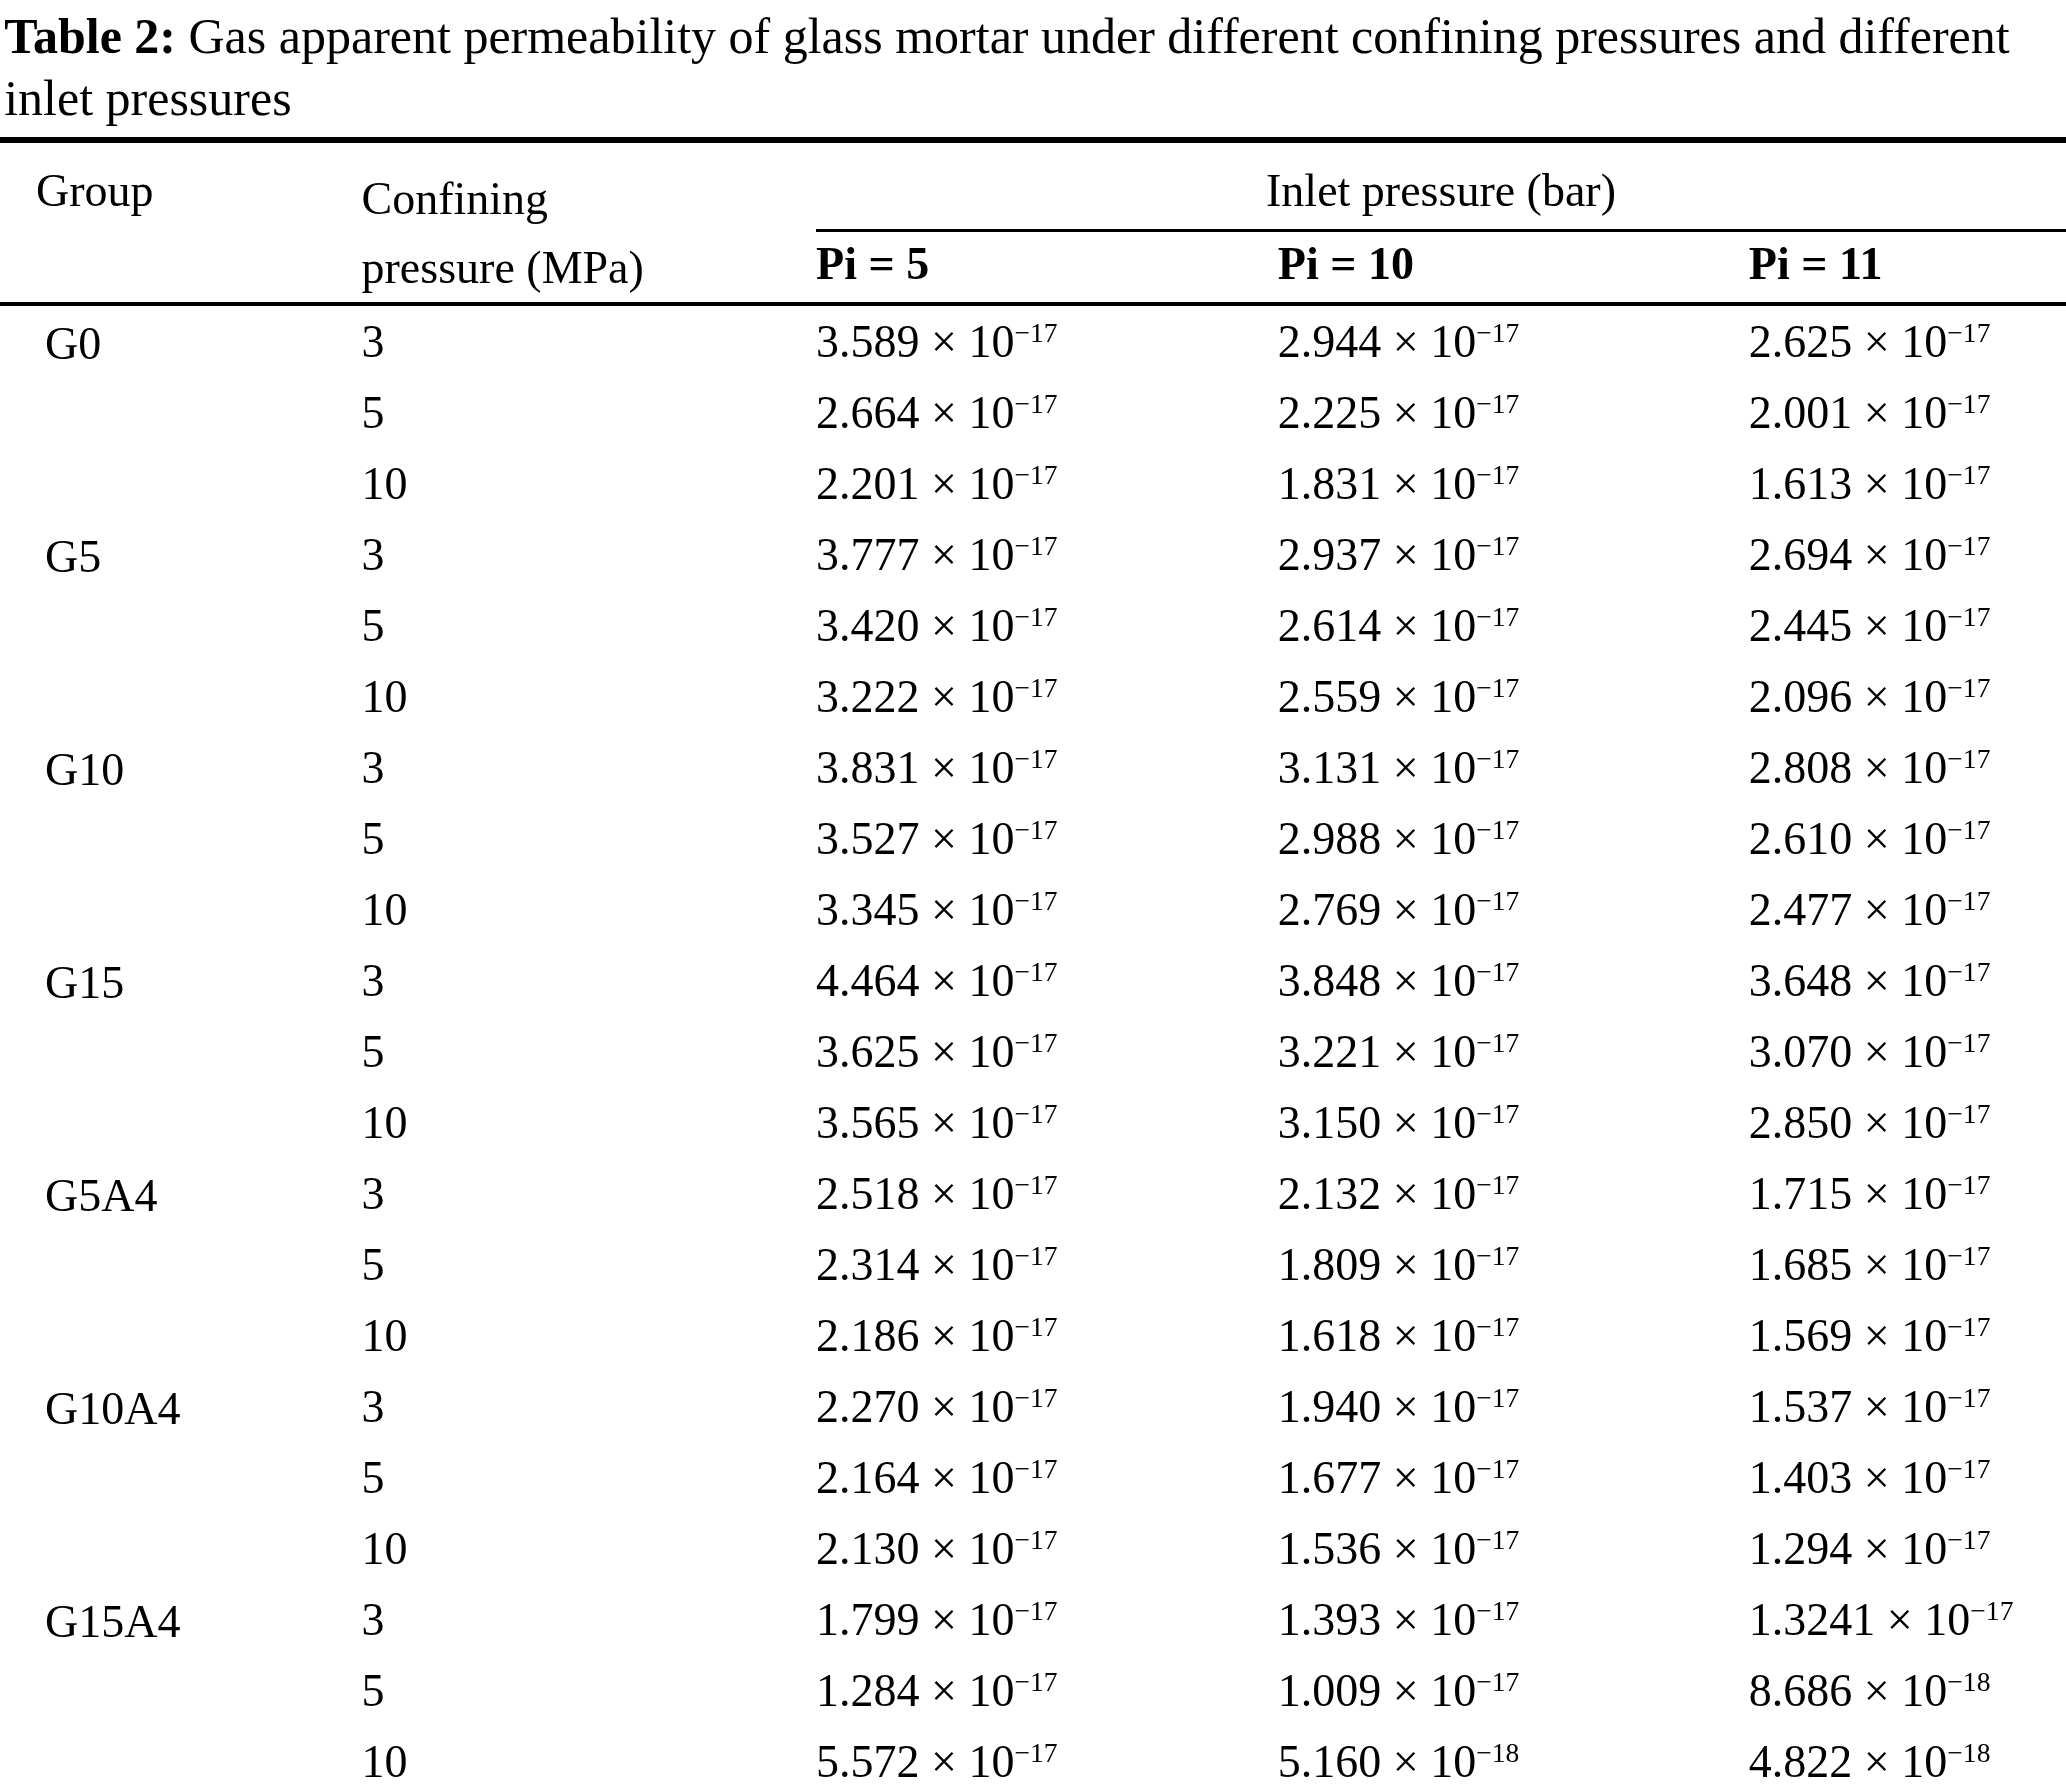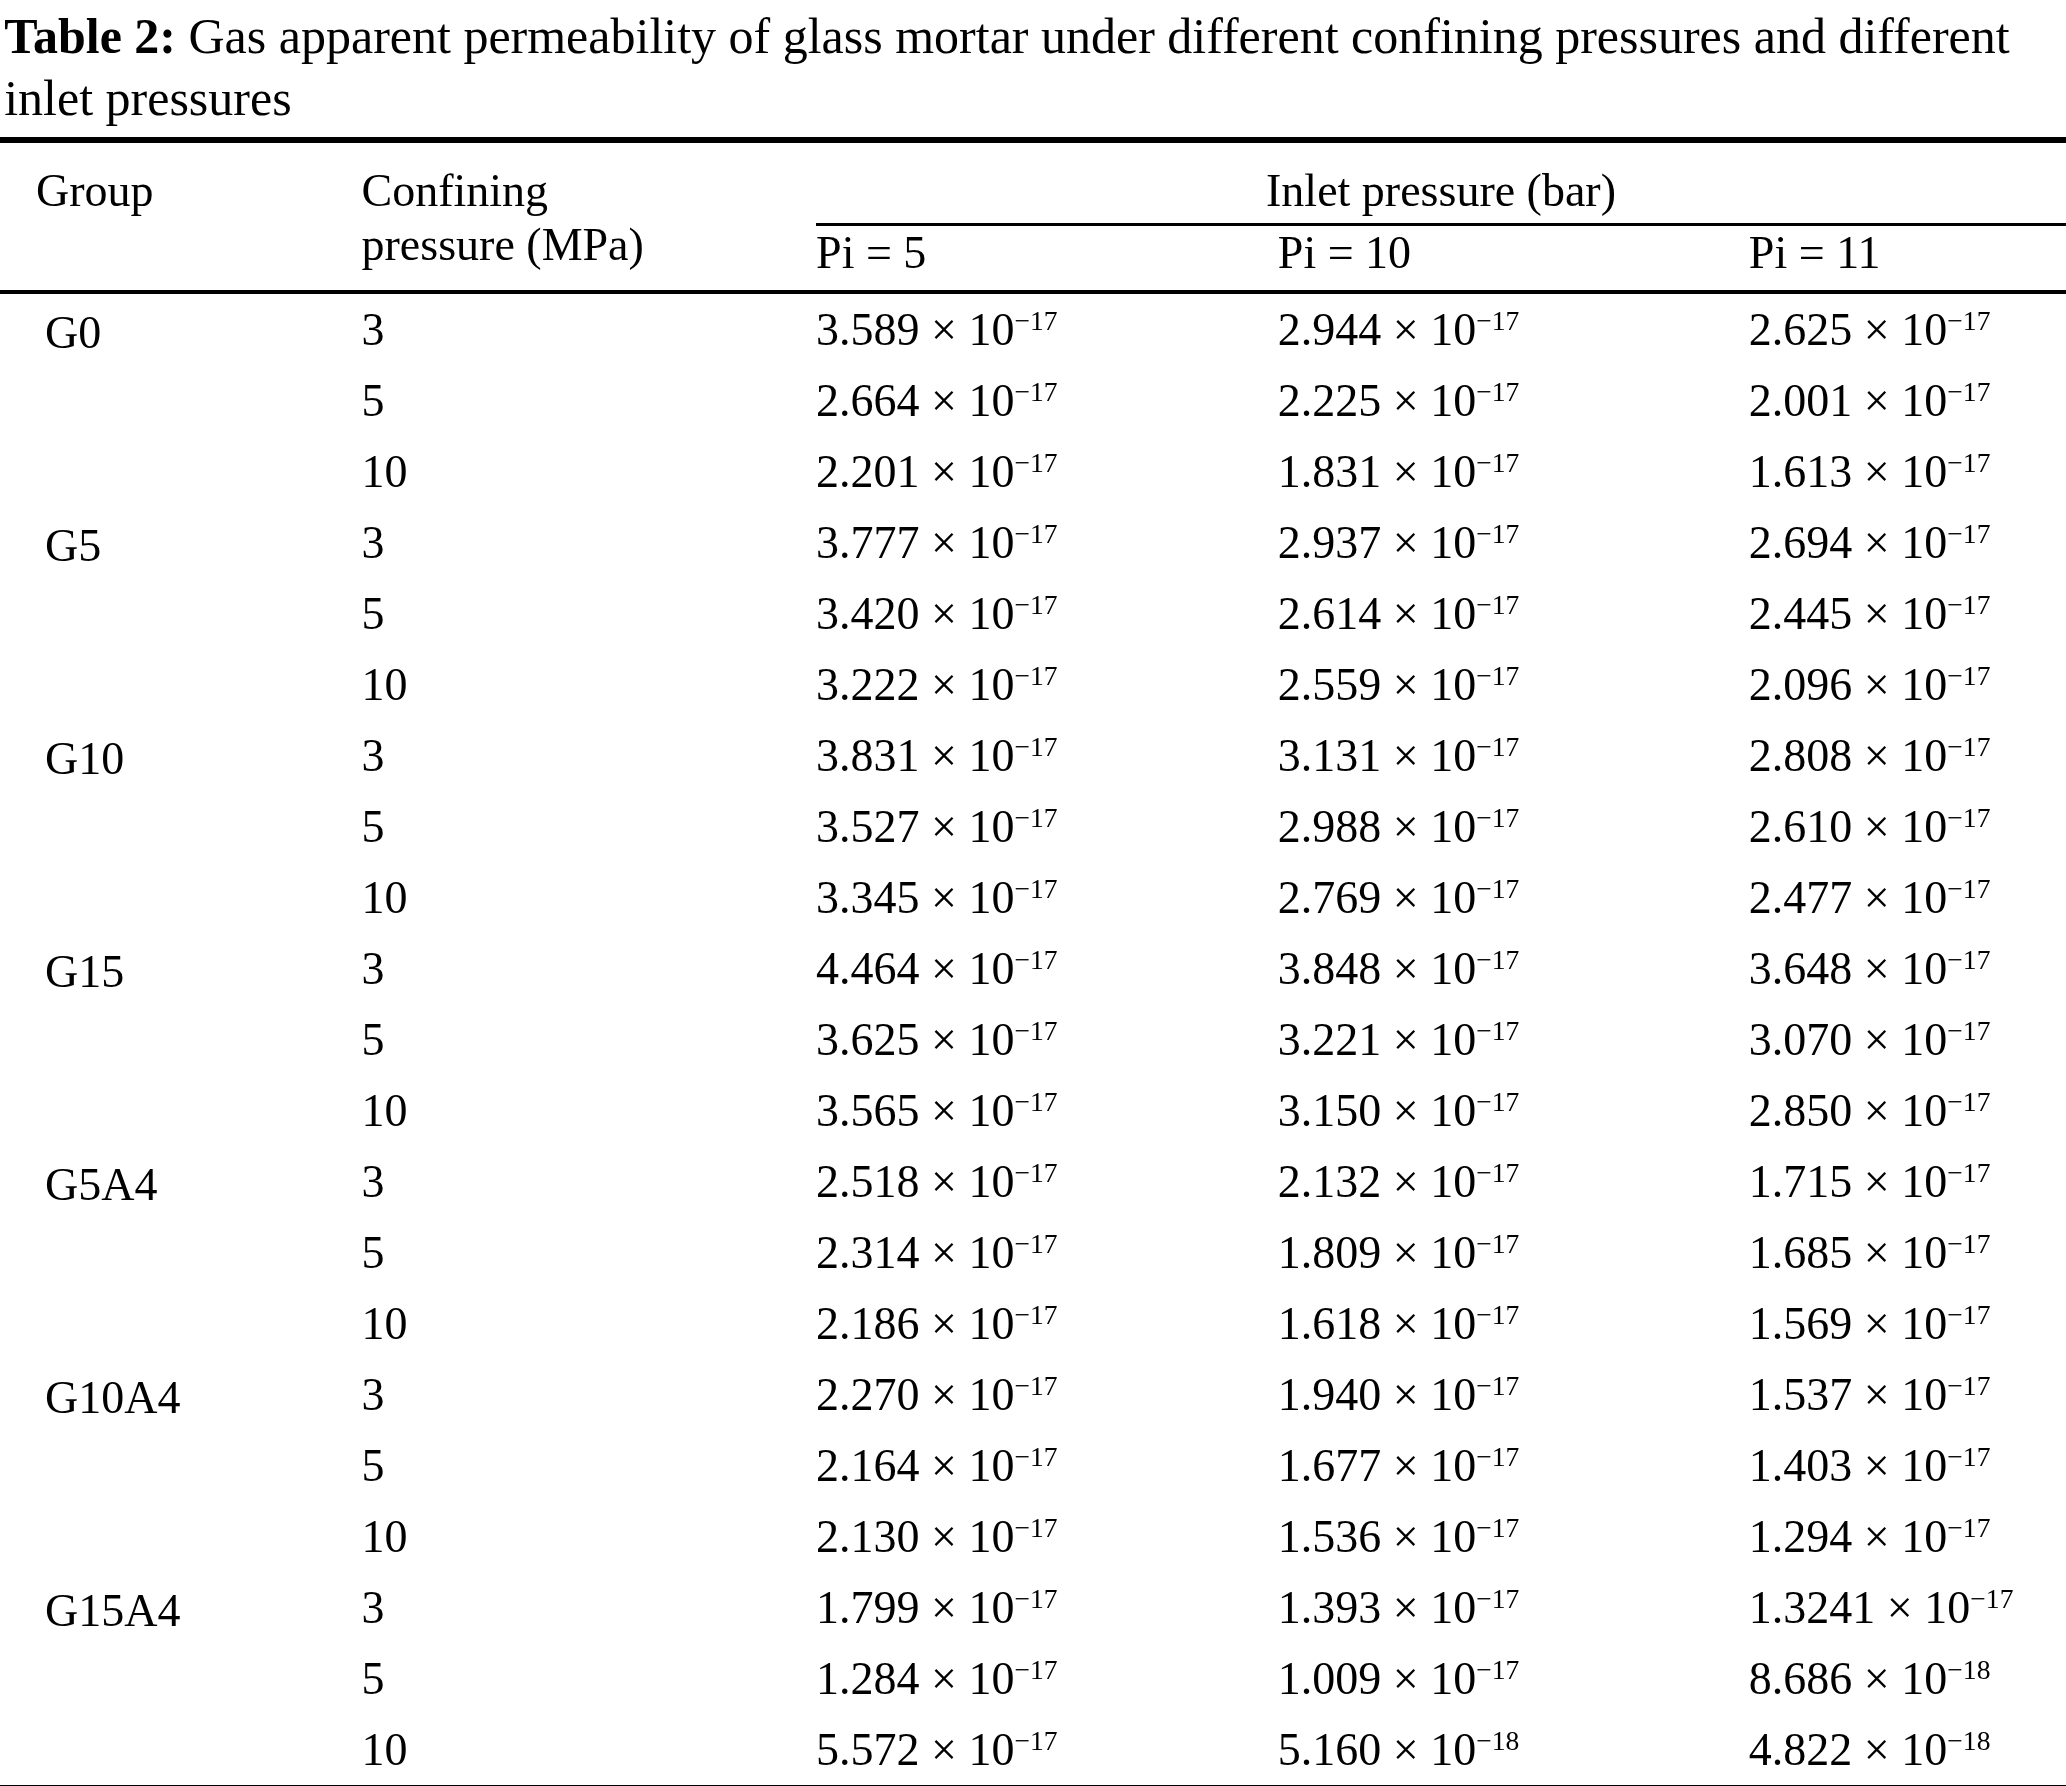--- a/index.html
+++ b/index.html
@@ -42,33 +42,34 @@
     line-height: 53px;
   }
   th.group-h, th.confining-h {
     vertical-align: top;
     padding-top: 21px;
     border-bottom: 4.2px solid #000;
   }
   th.group-h { padding-left: 36px; }
   th.confining-h .wrap {
     max-width: 338px;
-    line-height: 54px;
+    line-height: 69px;
   }
   th.inlet-h {
     text-align: center;
     vertical-align: top;
     padding-top: 21px;
     padding-bottom: 6px;
     border-bottom: 3.7px solid #000;
   }
   th.pi-h {
     vertical-align: bottom;
     padding-bottom: 11.6px;
     border-bottom: 4.2px solid #000;
+    font-weight: bold;
   }
   tbody td {
     height: 71px;
     vertical-align: middle;
   }
   td.group-cell {
     vertical-align: top;
     padding-top: 11.6px;
     padding-left: 45px;
   }

